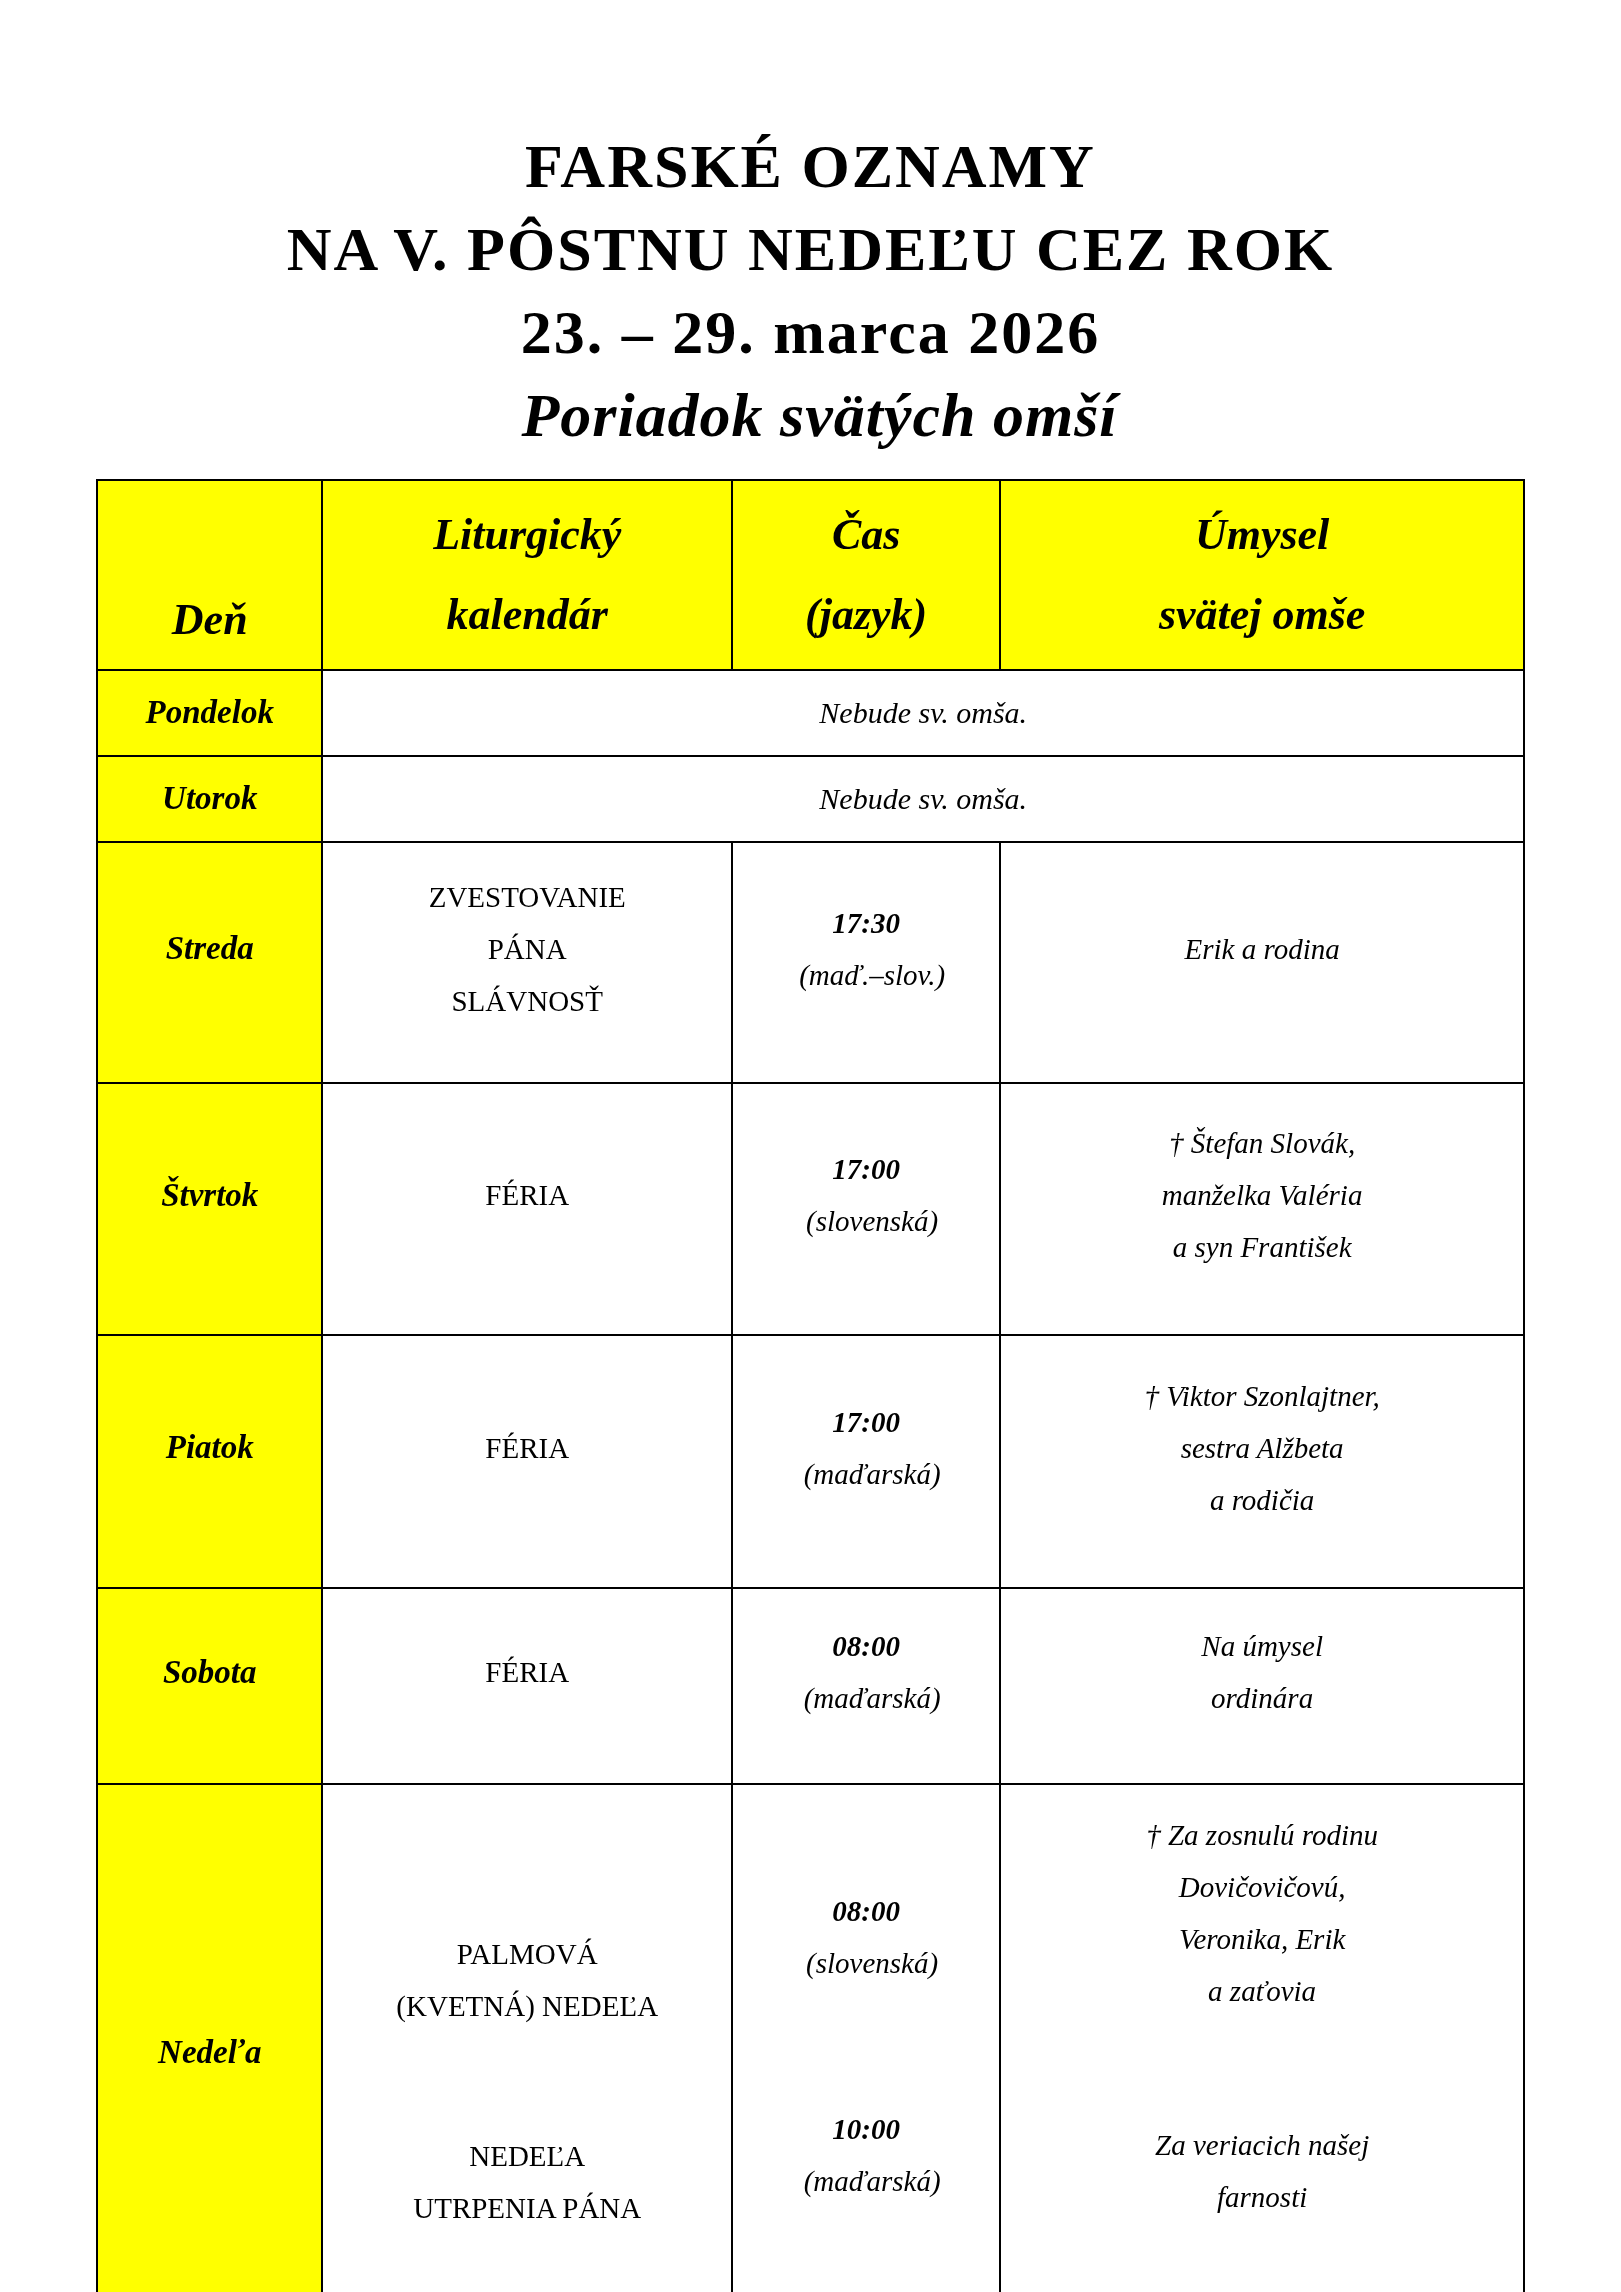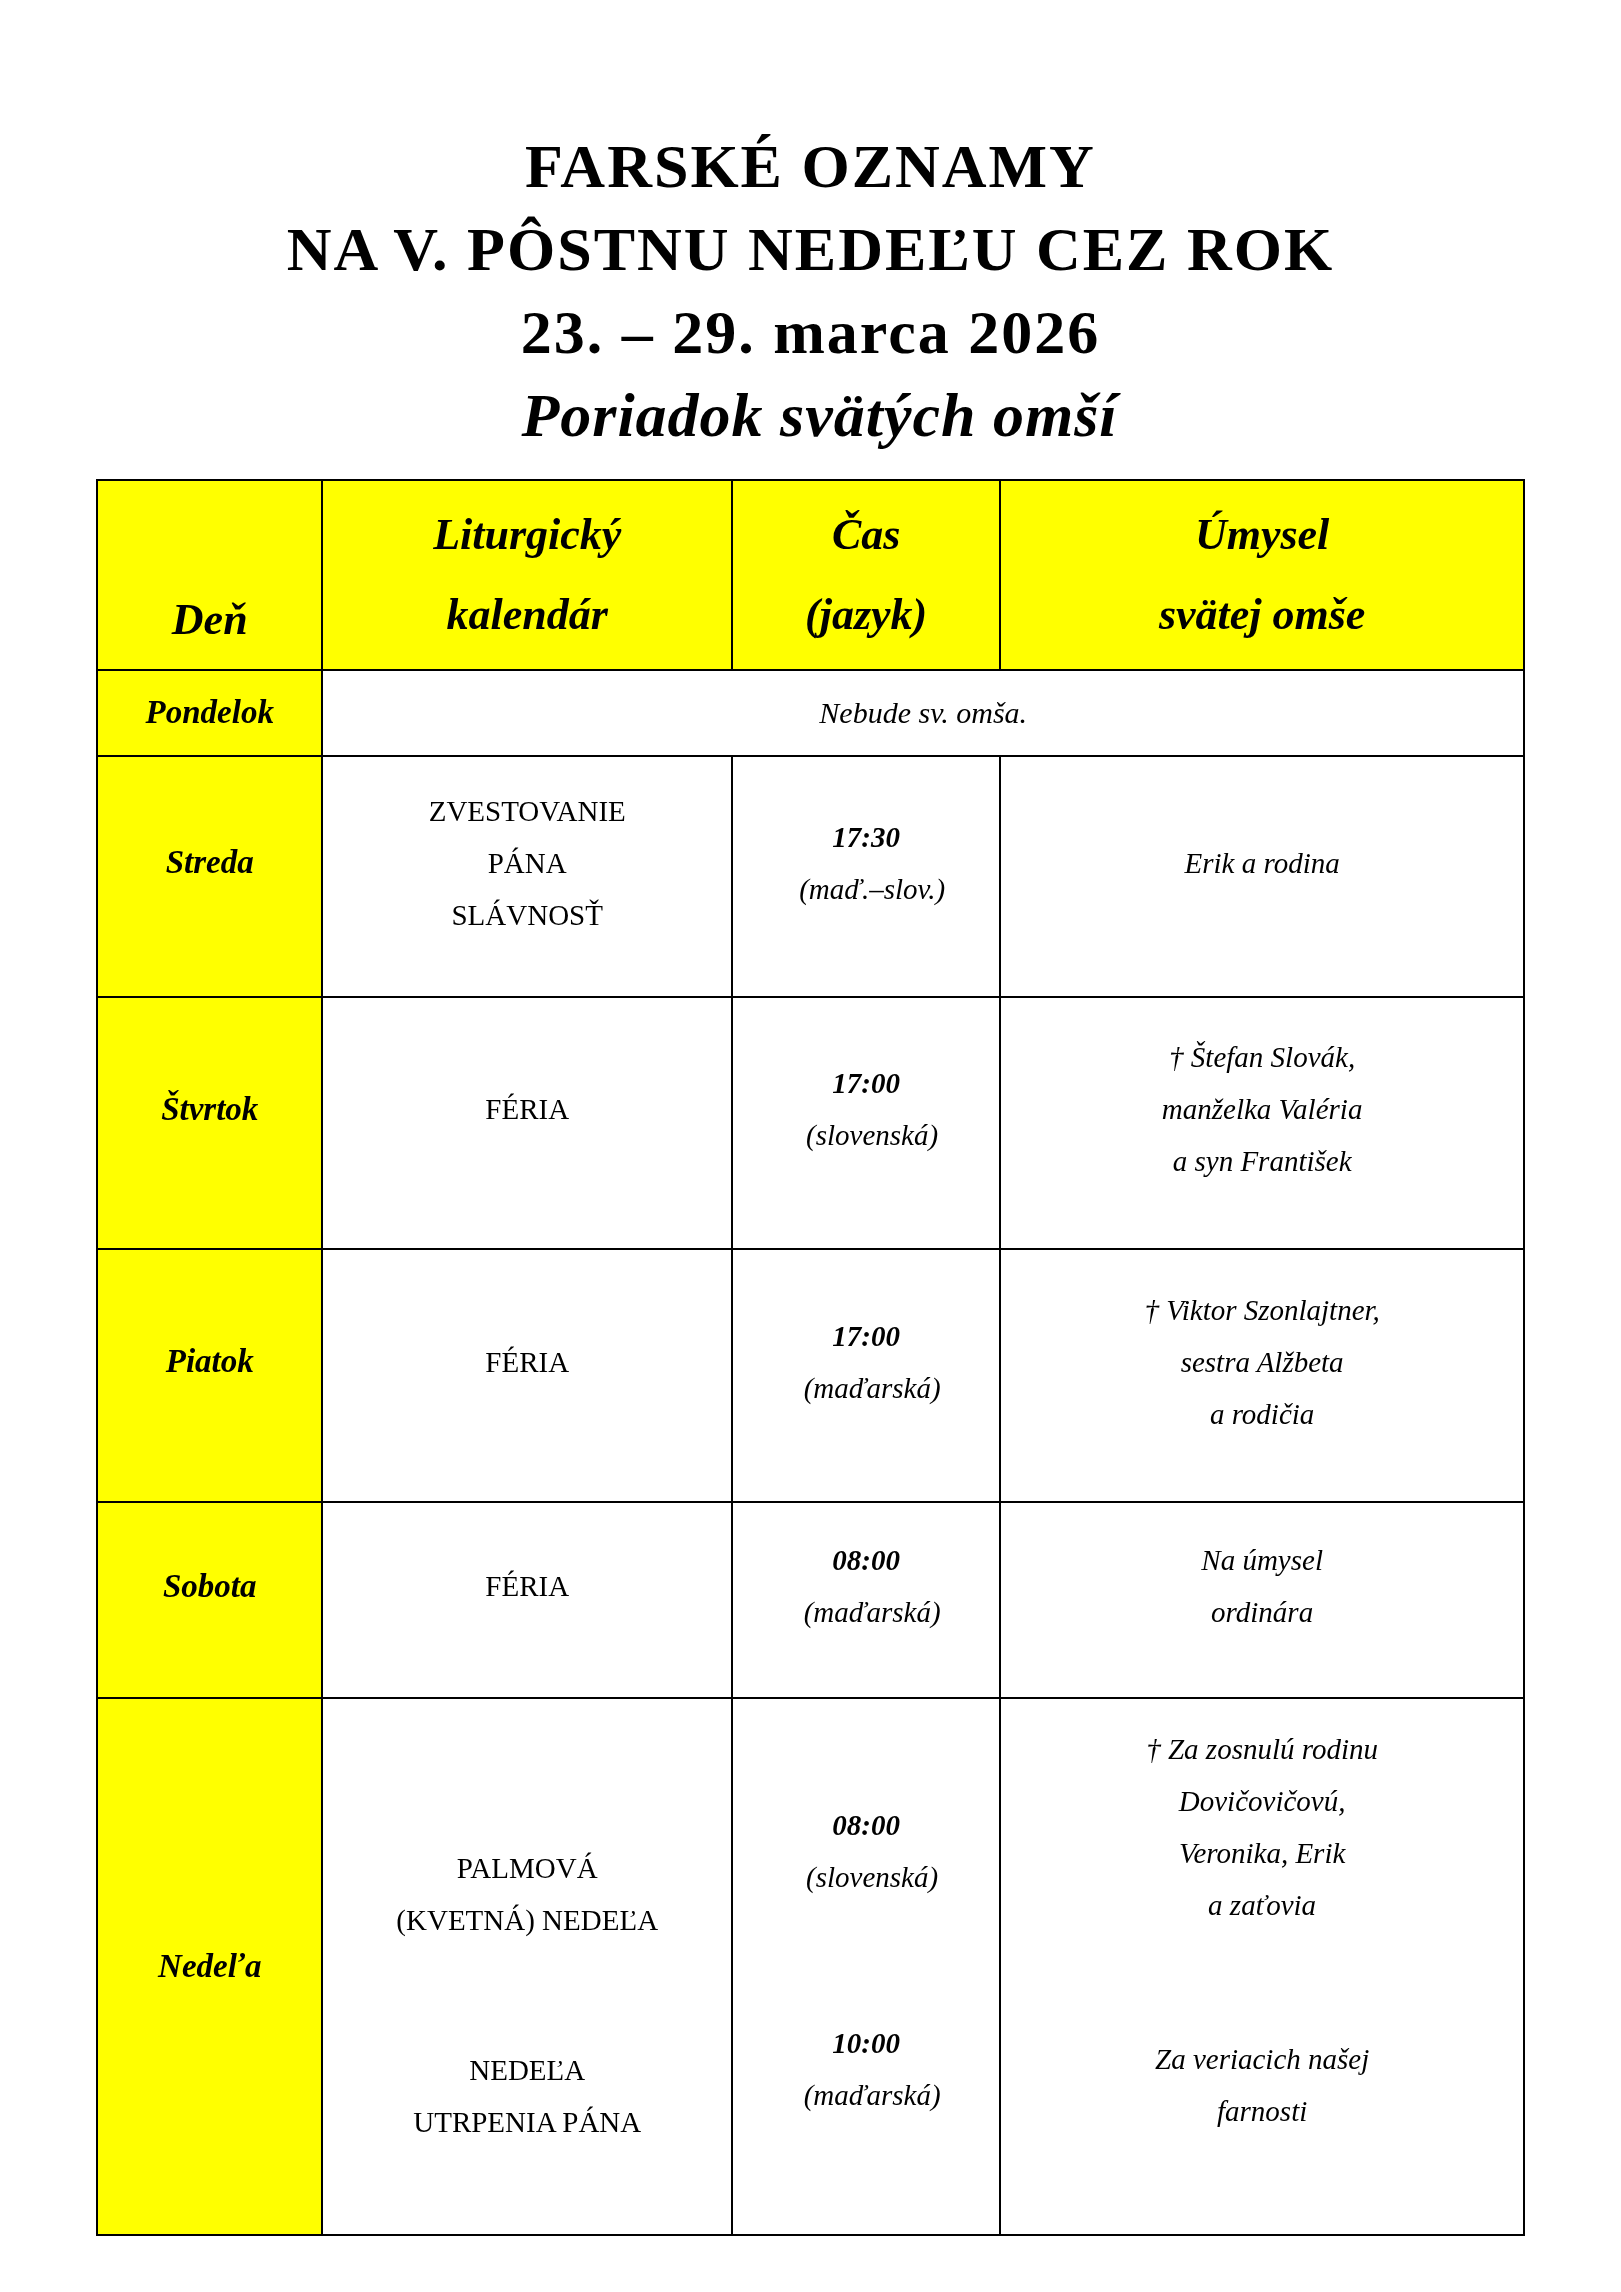--- a/index.html
+++ b/index.html
@@ -136,20 +136,28 @@
 
     <tr class="r-mon">
       <td class="yellow">
         <span class="day-label">Pondelok</span>
       </td>
       <td colspan="3">
         <span class="note-line">Nebude sv. omša.</span>
       </td>
     </tr>
 
+    <tr class="r-tue">
+      <td class="yellow">
+        <span class="day-label">Utorok</span>
+      </td>
+      <td colspan="3">
+        <span class="note-line">Nebude sv. omša.</span>
+      </td>
+    </tr>
 
     <tr class="r-wed">
       <td class="yellow pb">
         <span class="day-label">Streda</span>
       </td>
       <td class="pb">
         <span class="line cal-line">ZVESTOVANIE</span>
         <span class="line cal-line">PÁNA</span>
         <span class="line cal-line">SLÁVNOSŤ</span>
       </td>

